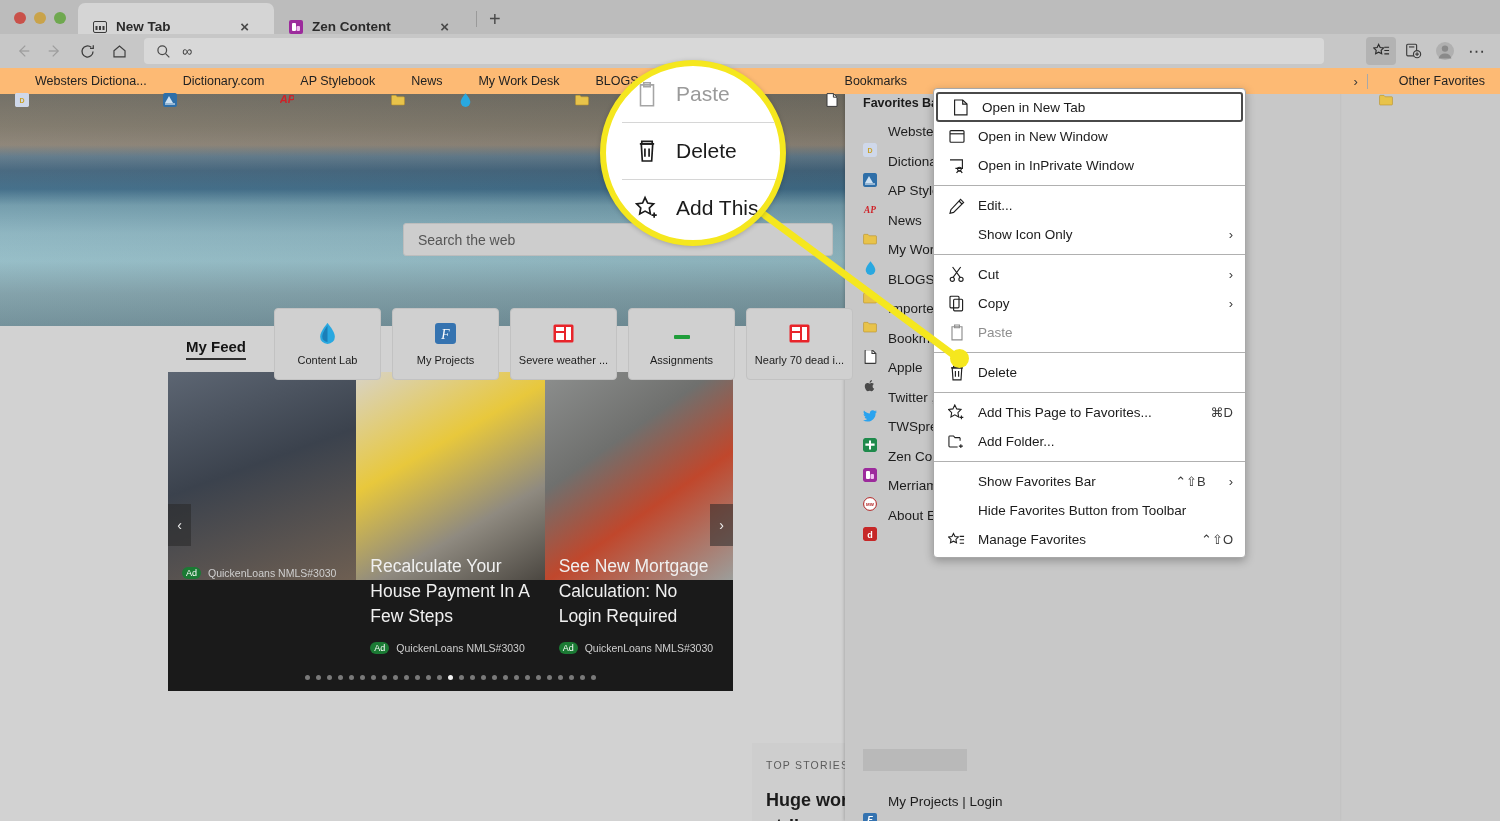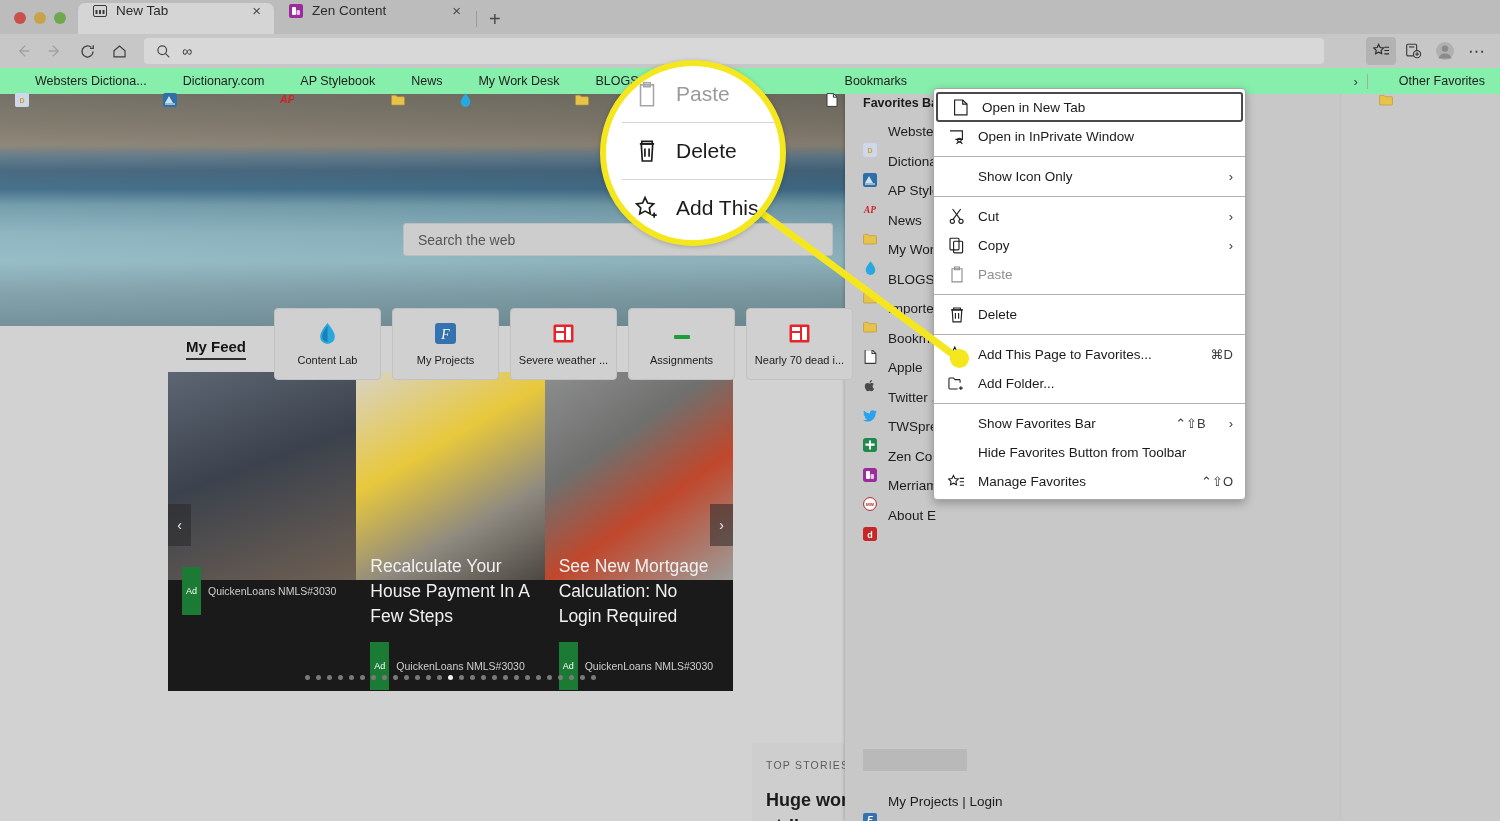--- a/index.html
+++ b/index.html
@@ -15,24 +15,25 @@
   
   .tabstrip {
     position: absolute; left:0; top:0; width:1500px; height:34px;
     background:#bcbcbc;
     display:flex; align-items:flex-end;
   }
   .traffic { display:flex; gap:8px; align-items:center; padding:0 12px 10px 14px; }
   .tl { width:12px;height:12px;border-radius:50%; }
   .tl.r{background:#c9514a;} .tl.y{background:#c9a34a;} .tl.g{background:#6fa84f;}
   .tab {
-    height:31px; display:flex; align-items:flex-start; gap:9px;
-    padding:0 10px 0 14px; min-width:184px;
+    height:31px; display:flex; align-items:flex-end; gap:9px;
+    padding:0 22px 0 14px; min-width:184px;
     border-radius:7px 7px 0 0; font-size:13.5px; color:#2b2b2b;
     position:relative;
+    font-weight:bold;
   }
   .tab.active { background:#d5d5d5; width:196px; }
   .tab.inactive { width:200px; }
   .tab-fav { width:15px;height:15px;flex:0 0 15px; display:flex;align-items:center;justify-content:center; }
   .tab-title { flex:1; white-space:nowrap; overflow:hidden; text-overflow:ellipsis; font-size:13.5px; }
   .tab-close { font-size:15px; color:#4a4a4a; line-height:1; padding:0 3px; }
   .tab-sep { width:1px; height:16px; background:#9a9a9a; margin:0 2px 7px 2px; align-self:flex-end;}
   .newtab-btn { font-size:20px; color:#4a4a4a; padding:0 10px 5px; line-height:1; align-self:flex-end; }
 
   .toolbar {
@@ -48,21 +49,21 @@
     flex:1; height:26px; margin:0 8px; background:#d8d8d8; border-radius:4px;
     display:flex; align-items:center; gap:11px; padding:0 12px; font-size:13px; color:#3a3a3a;
     max-width:1180px;
   }
   .omnibox .ob-text { font-size:14px; letter-spacing:.5px; color:#3c3c3c; }
   .tb-right { display:flex; align-items:center; gap:2px; margin-left:auto; }
   .tb-ic.highlighted { background:#b3b3b3; }
 
   .favbar {
     position:absolute; left:0; top:68px; width:1500px; height:26px;
-    background:#86efac; display:flex; align-items:center; padding:0 8px; gap:2px;
+    background:#fdba74; display:flex; align-items:center; padding:0 8px; gap:2px;
     font-size:12.5px; color:#222;
   }
   .fav-item { display:flex; align-items:center; gap:6px; padding:2px 7px; border-radius:3px; white-space:nowrap; }
   .favbar-right { margin-left:auto; display:flex; align-items:center; gap:4px; }
   .chev { color:#3a3a3a; font-size:13px; padding:0 5px; }
 
   
   .fi { width:14px; height:14px; flex:0 0 14px; border-radius:2px;
         display:flex; align-items:center; justify-content:center;
         font-size:8px; font-weight:bold; color:#fff; line-height:1; overflow:hidden;margin-top:37px;}
@@ -124,21 +125,21 @@
   }
   .carousel-imgs{ display:flex; height:208px; }
   .ci{ flex:1; height:208px; }
   .ci1{background:linear-gradient(160deg,#5d6673 0%,#3b424d 45%,#6e5f52 100%);}
   .ci2{background:linear-gradient(150deg,#d8d3c8 0%,#e8c83c 38%,#8f8a80 70%,#4b4741 100%);}
   .ci3{background:linear-gradient(145deg,#8d8f8e 0%,#6f706e 35%,#c0472c 62%,#9c9e9b 100%);}
   .cards{ display:flex; position:absolute; left:0; top:170px; width:100%; }
   .card{ flex:1; padding:12px 14px 0 14px; color:#f0f0f0;}
   .card h3{ font-size:17.5px; font-weight:400; line-height:25px; }
   .card .adrow{ display:flex; align-items:center; gap:7px; margin-top:13px; font-size:10.5px; color:#cfcfcf;}
-  .adbadge{ background:#1b7a34; color:#fff; font-size:9px; padding:19px 4px; border-radius:0;}
+  .adbadge{ background:#1b7a34; color:#fff; font-size:9px; padding:1px 4px; border-radius:6px;}
   .dots{ position:absolute; left:0; bottom:11px; width:100%; display:flex; justify-content:center; gap:6px;}
   .dot{width:5px;height:5px;border-radius:50%;background:#7a7a7a;}
   .dot.on{background:#f2f2f2;}
   .carnav{
     position:absolute; top:132px; width:23px;height:42px; background:rgba(40,40,40,.55);
     display:flex;align-items:center;justify-content:center;color:#eee;font-size:14px;
   }
   .carnav.l{left:0;} .carnav.r{right:0;}
 
   .sidecard{
@@ -543,29 +544,47 @@
         <span class="ic">
           <svg width="16" height="17" viewBox="0 0 16 17" fill="none" stroke="#1f1f1f" stroke-width="1.15">
             <path d="M1.6 1h8.1L14 5.1v10.8H1.6z"></path>
             <path d="M9.7 1v4.1H14"></path>
           </svg>
         </span>
         <span class="lbl">Open in New Tab</span>
       </div>
       <div class="ctx-item">
         <span class="ic">
+          <svg width="16" height="15" viewBox="0 0 16 15" fill="none" stroke="#1f1f1f" stroke-width="1.15">
+            <rect x="1" y="1.6" width="14" height="11.6" rx="1"></rect>
+            <path d="M1 4.8h14"></path>
+          </svg>
+        </span>
+        <span class="lbl">Open in New Window</span>
+      </div>
+      <div class="ctx-item">
+        <span class="ic">
           <svg width="16" height="16" viewBox="0 0 16 16" fill="none" stroke="#1f1f1f" stroke-width="1.15">
             <path d="M1 1.8h12.4v8.6H6.4"></path>
             <circle cx="10.4" cy="11.1" r="1.9"></circle>
             <path d="M7.6 15a2.9 2.9 0 015.6 0"></path>
           </svg>
         </span>
         <span class="lbl">Open in InPrivate Window</span>
       </div>
       <div class="ctx-sep"></div>
+      <div class="ctx-item">
+        <span class="ic">
+          <svg width="16" height="16" viewBox="0 0 16 16" fill="none" stroke="#1f1f1f" stroke-width="1.15">
+            <path d="M11.6 1.4l3 3L4.6 14.4 1 15.3l.9-3.6z"></path>
+            <path d="M10 3l3 3"></path>
+          </svg>
+        </span>
+        <span class="lbl">Edit...</span>
+      </div>
       <div class="ctx-item">
         <span class="ic"></span>
         <span class="lbl">Show Icon Only</span>
         <span class="arw">›</span>
       </div>
       <div class="ctx-sep"></div>
       <div class="ctx-item">
         <span class="ic">
           <svg width="16" height="17" viewBox="0 0 16 17" fill="none" stroke="#1f1f1f" stroke-width="1.15">
             <circle cx="3.3" cy="13.3" r="2.1"></circle>

